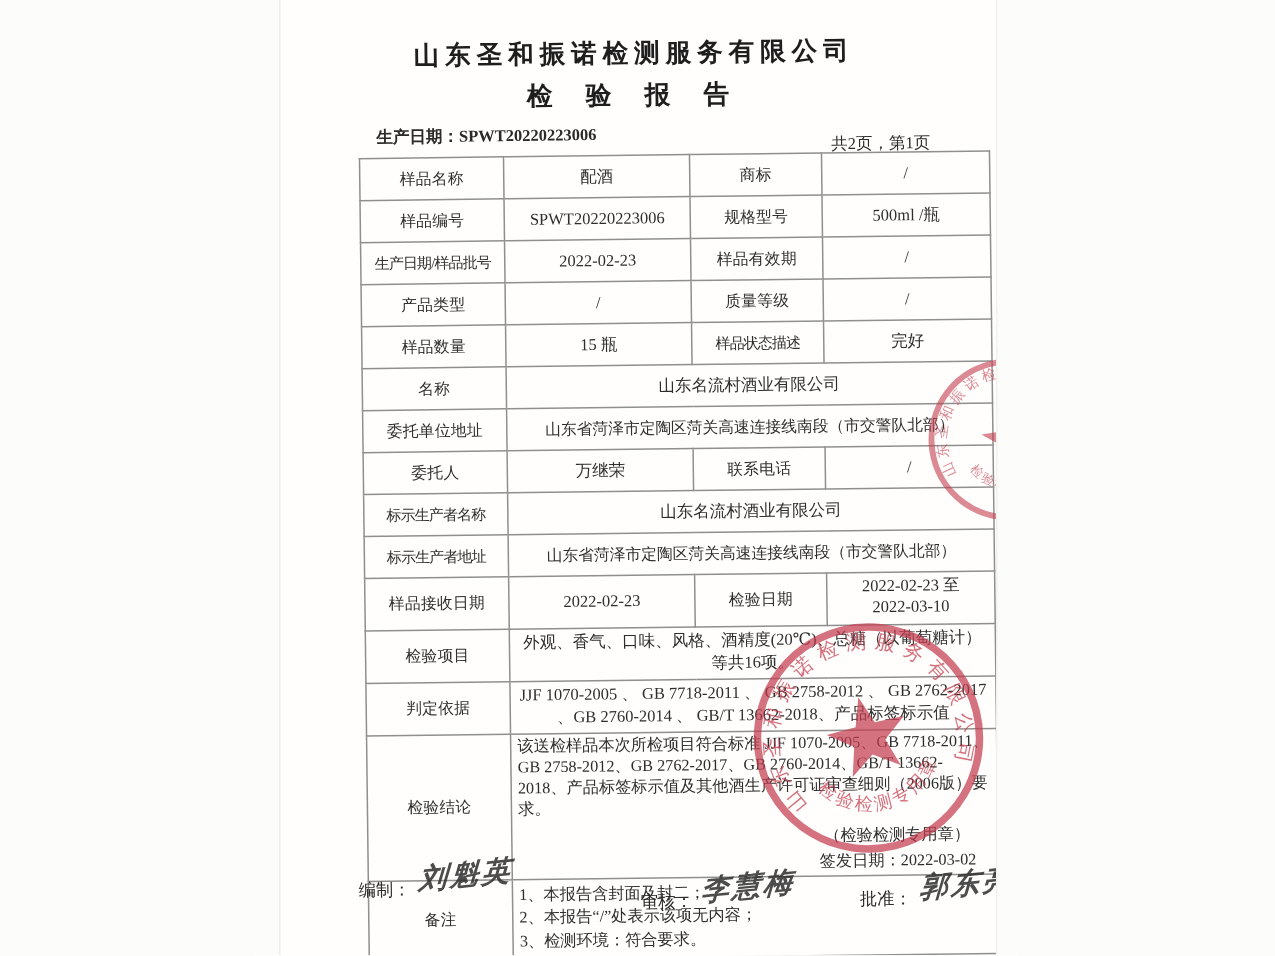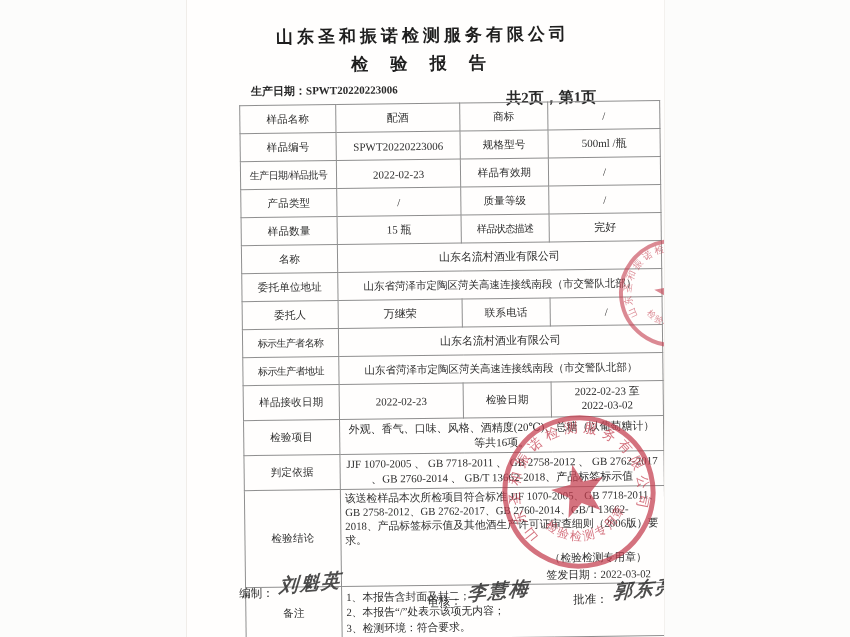--- a/index.html
+++ b/index.html
@@ -6,21 +6,21 @@
   .screen{position:relative;width:850px;height:637px;background:#fcfcfb;overflow:hidden;
           font-family:"Liberation Serif","DejaVu Serif",serif;color:#333;}
   .paper{position:absolute;left:186px;top:0;width:477px;height:637px;background:#fffefd;
          border-left:1px solid #f0ede9;border-right:1px solid #f3f1ee;overflow:hidden;}
   .content{position:absolute;inset:0;transform:rotate(-0.7deg);transform-origin:50% 40%;}
   .doc-title{position:absolute;top:24px;left:0;width:100%;text-align:center;
              font-size:17px;font-weight:bold;letter-spacing:4px;color:#1e1e1e;}
   .doc-subtitle{position:absolute;top:52px;left:0;width:100%;text-align:center;
                 font-size:17px;font-weight:bold;letter-spacing:9px;color:#1e1e1e;}
   .report-no{position:absolute;top:82px;left:66px;font-size:11px;font-weight:bold;color:#2a2a2a;}
-  .page-info{position:absolute;top:90px;right:66px;font-size:15px;color:#2a2a2a;font-weight:bold;}
+  .page-info{position:absolute;top:90px;right:42px;font-size:11px;color:#2a2a2a;}
   table.report{position:absolute;top:103px;left:54px;width:420px;border-collapse:collapse;
                table-layout:fixed;font-size:11px;color:#2e2e2e;}
   table.report td{border:1px solid #8f8f8f;padding:1px 4px;text-align:center;vertical-align:middle;
                   overflow:hidden;}
   .r  td{height:25px;}
   .rm td{height:32px;}
   .rc td{height:88px;}
   .rb td{height:50px;}
   td.lab{font-size:10.5px;letter-spacing:0.2px;}
   td.tight{font-size:10px;letter-spacing:-0.6px;white-space:nowrap;}
@@ -114,21 +114,21 @@
         <tr class="r">
           <td class="lab tight">标示生产者地址</td>
           <td colspan="3" class="addr">山东省菏泽市定陶区菏关高速连接线南段（市交警队北部）</td>
         </tr>
         <tr class="rm">
           <td class="lab">样品接收日期</td>
           <td>2022-02-23</td>
           <td class="lab">检验日期</td>
           <td>
                 <span class="preline">2022-02-23 至
-2022-03-02</span>
+2022-03-10</span>
               </td>
         </tr>
         <tr class="rm">
           <td class="lab">检验项目</td>
           <td colspan="3" class="left">外观、香气、口味、风格、酒精度(20℃)、总糖（以葡萄糖计）等共16项。</td>
         </tr>
         <tr class="rm">
           <td class="lab">判定依据</td>
           <td colspan="3" class="left">JJF 1070-2005 、 GB 7718-2011 、 GB 2758-2012 、 GB 2762-2017 、GB 2760-2014 、 GB/T 13662-2018、产品标签标示值</td>
         </tr>

